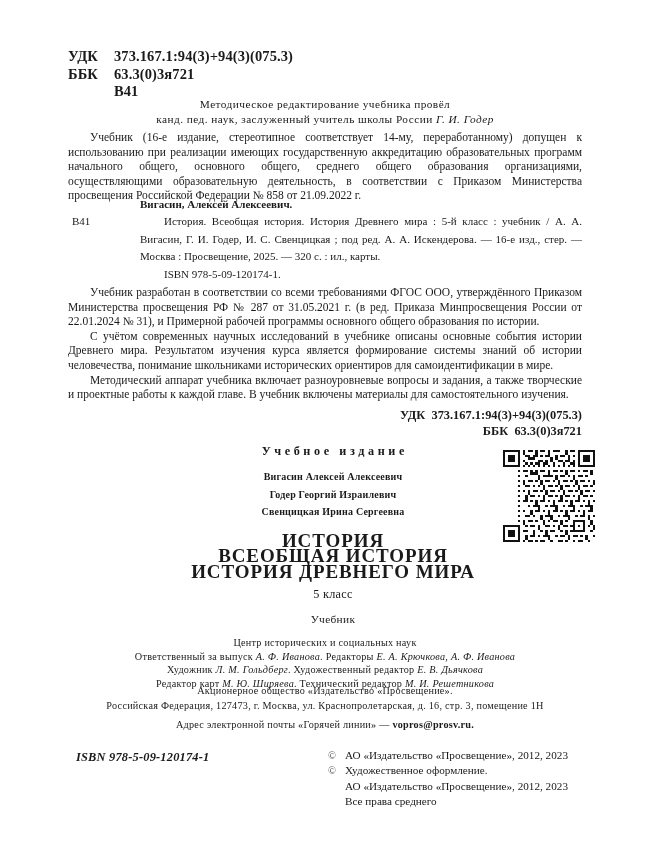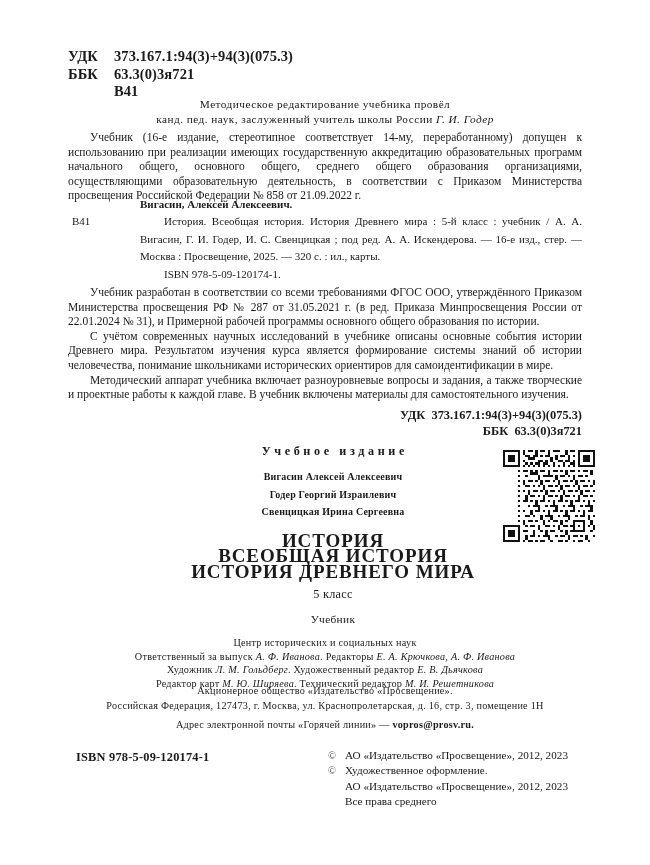--- a/index.html
+++ b/index.html
@@ -214,20 +214,21 @@
   .publisher .email { margin-top: 3px; }
 
   
   .isbn-bottom {
     position: absolute;
     left: 76px;
     top: 750px;
     font-size: 12.4px;
     font-weight: bold;
     letter-spacing: 0.2px;
+    font-style: italic;
   }
   .copyright {
     position: absolute;
     left: 328px;
     top: 748px;
     width: 300px;
     font-size: 11.2px;
     line-height: 15.4px;
   }
   .copyright .cline {

